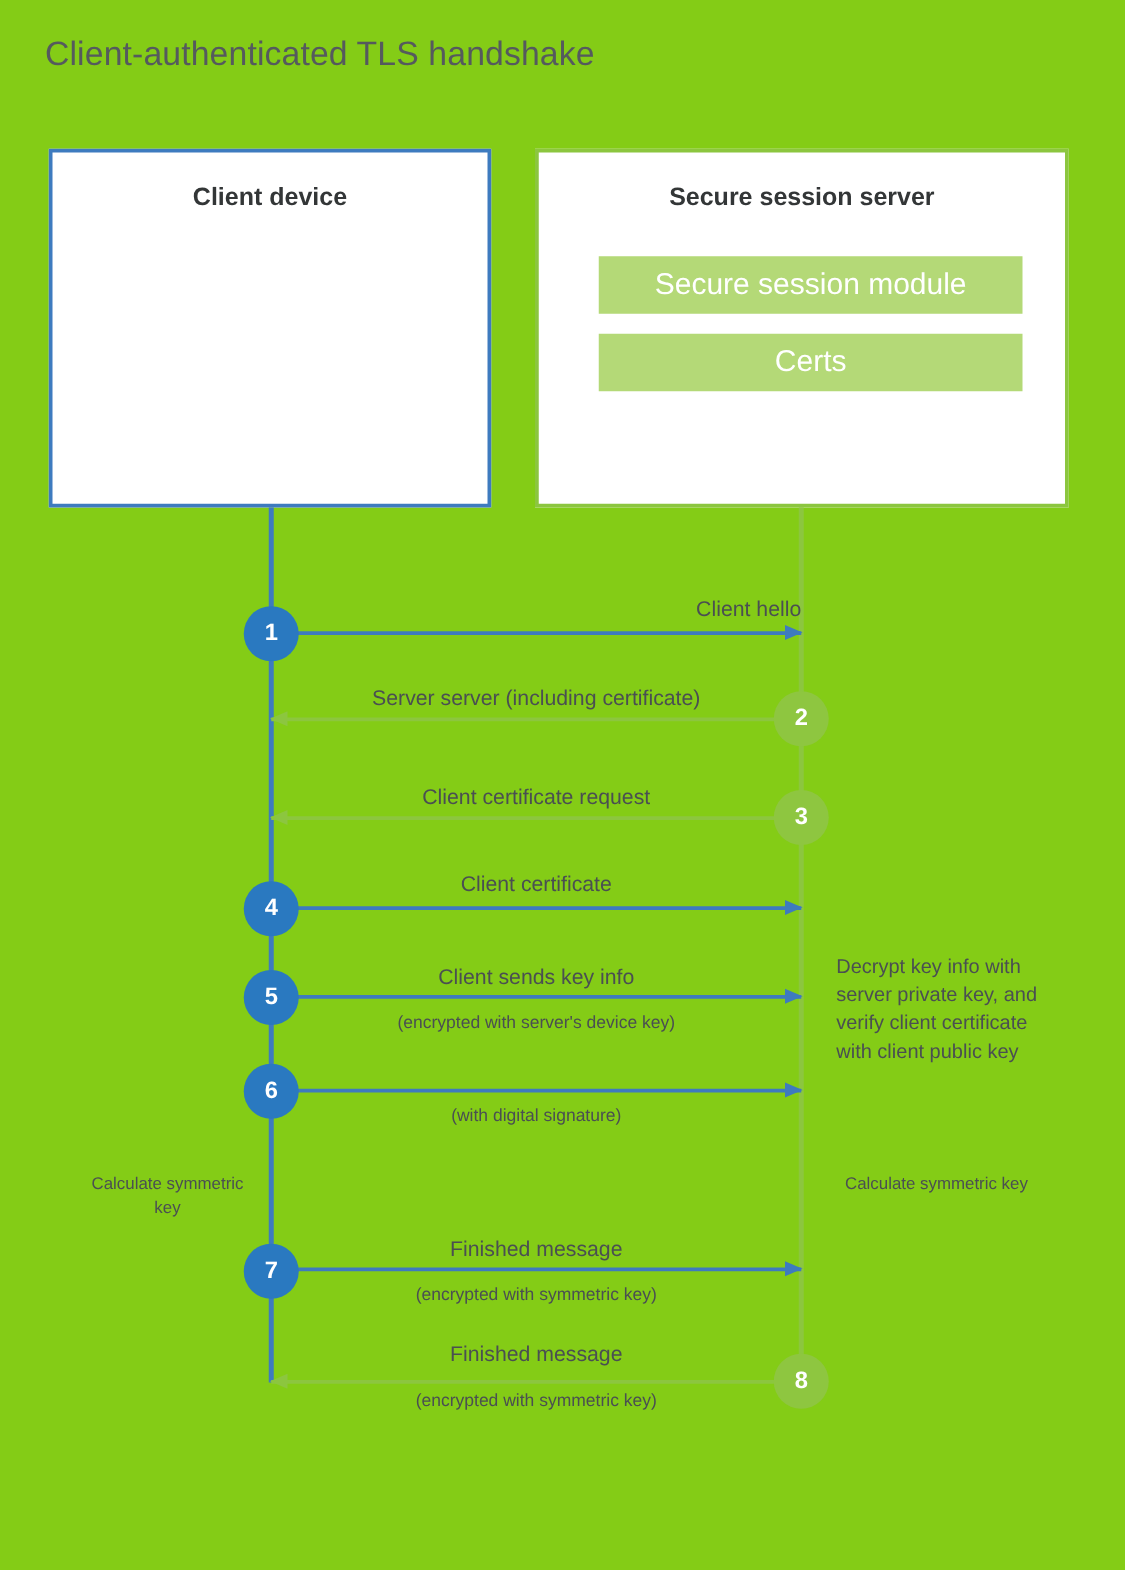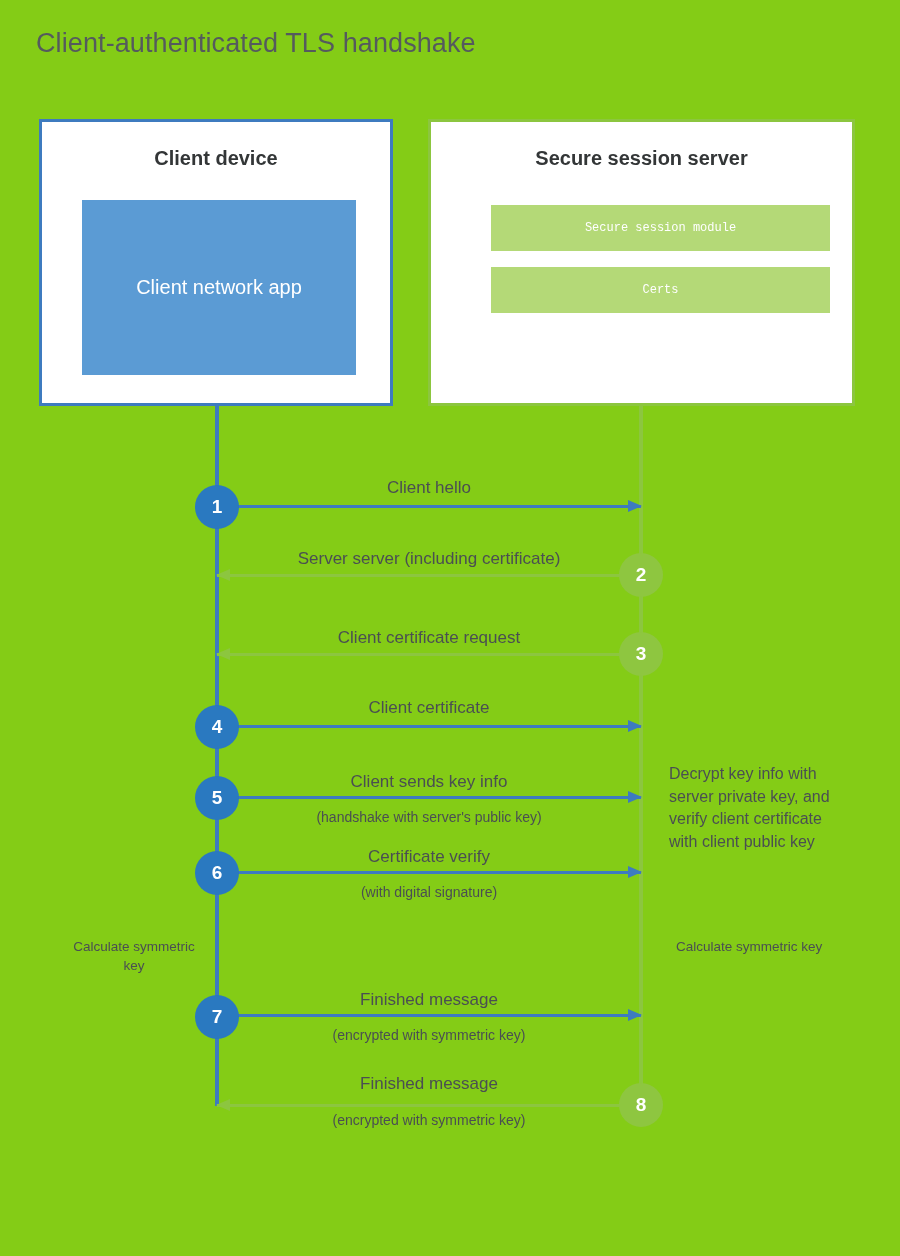--- a/index.html
+++ b/index.html
@@ -74,31 +74,30 @@
     justify-content: center;
     text-align: center;
     color: #ffffff;
     font-size: 20px;
     line-height: 1.35;
     box-sizing: border-box;
     padding: 0 10px;
   }
   .server-block {
     position: absolute;
-    left: 60px;
+    left: 48px;
     width: 339px;
     height: 46px;
     background: #b4d977;
     display: flex;
     align-items: center;
     justify-content: center;
     color: #ffffff;
-    font-size: 12px;
+    font-size: 24px;
     box-sizing: border-box;
-    font-family: Liberation Mono, monospace;
   }
   #server-block-0 { top: 83px; }
   #server-block-1 { top: 145px; text-align: right; }
   #server-block-2 { top: 207px; }
 
   
   .lifeline {
     position: absolute;
     width: 4px;
   }
@@ -205,33 +204,32 @@
 </style>
 </head>
 <body>
 
 <div id="page">
 
   <div id="diagram-title">Client-authenticated TLS handshake</div>
 
   <div class="actor-box" id="client-box">
     <div class="actor-title">Client device</div>
-    <div id="client-app-block">Client network app</div>
   </div>
 
   <div class="actor-box" id="server-box">
     <div class="actor-title">Secure session server</div>
     <div class="server-block" id="server-block-0">Secure session module</div>
     <div class="server-block" id="server-block-1">Certs</div>
   </div>
 
   <div class="lifeline" id="client-lifeline"></div>
   <div class="lifeline" id="server-lifeline"></div>
 
-  <div class="msg-label" style="left:217px; top:478px; width:424px;">Client hello</div>
+  <div class="msg-label" style="left:217px; top:478px; width:424px;text-align:right;">Client hello</div>
   <div class="msg-arrow blue right" style="left:217px; top:505px; width:424px;">
       <span class="head"></span>
     </div>
   <div class="step-circle blue" style="left:195px; top:485px;">1</div>
 
   <div class="msg-label" style="left:217px; top:549px; width:424px;">Server server (including certificate)</div>
   <div class="msg-arrow green left" style="left:217px; top:574px; width:424px;">
       <span class="head"></span>
     </div>
   <div class="step-circle green" style="left:619px; top:553px;">2</div>
@@ -245,24 +243,23 @@
   <div class="msg-label" style="left:217px; top:698px; width:424px;">Client certificate</div>
   <div class="msg-arrow blue right" style="left:217px; top:725px; width:424px;">
       <span class="head"></span>
     </div>
   <div class="step-circle blue" style="left:195px; top:705px;">4</div>
 
   <div class="msg-label" style="left:217px; top:772px; width:424px;">Client sends key info</div>
   <div class="msg-arrow blue right" style="left:217px; top:796px; width:424px;">
       <span class="head"></span>
     </div>
-  <div class="msg-sublabel" style="left:217px; top:809px; width:424px;">(handshake with server's public key)</div>
+  <div class="msg-sublabel" style="left:217px; top:809px; width:424px;">(encrypted with server's device key)</div>
   <div class="step-circle blue" style="left:195px; top:776px;">5</div>
 
-  <div class="msg-label" style="left:217px; top:847px; width:424px;">Certificate verify</div>
   <div class="msg-arrow blue right" style="left:217px; top:871px; width:424px;">
       <span class="head"></span>
     </div>
   <div class="msg-sublabel" style="left:217px; top:884px; width:424px;">(with digital signature)</div>
   <div class="step-circle blue" style="left:195px; top:851px;">6</div>
 
   <div class="msg-label" style="left:217px; top:990px; width:424px;">Finished message</div>
   <div class="msg-arrow blue right" style="left:217px; top:1014px; width:424px;">
       <span class="head"></span>
     </div>

